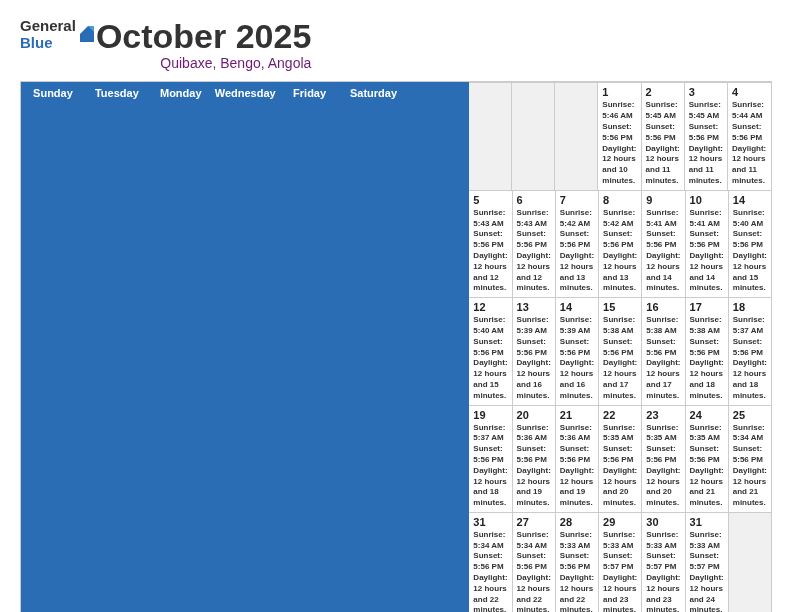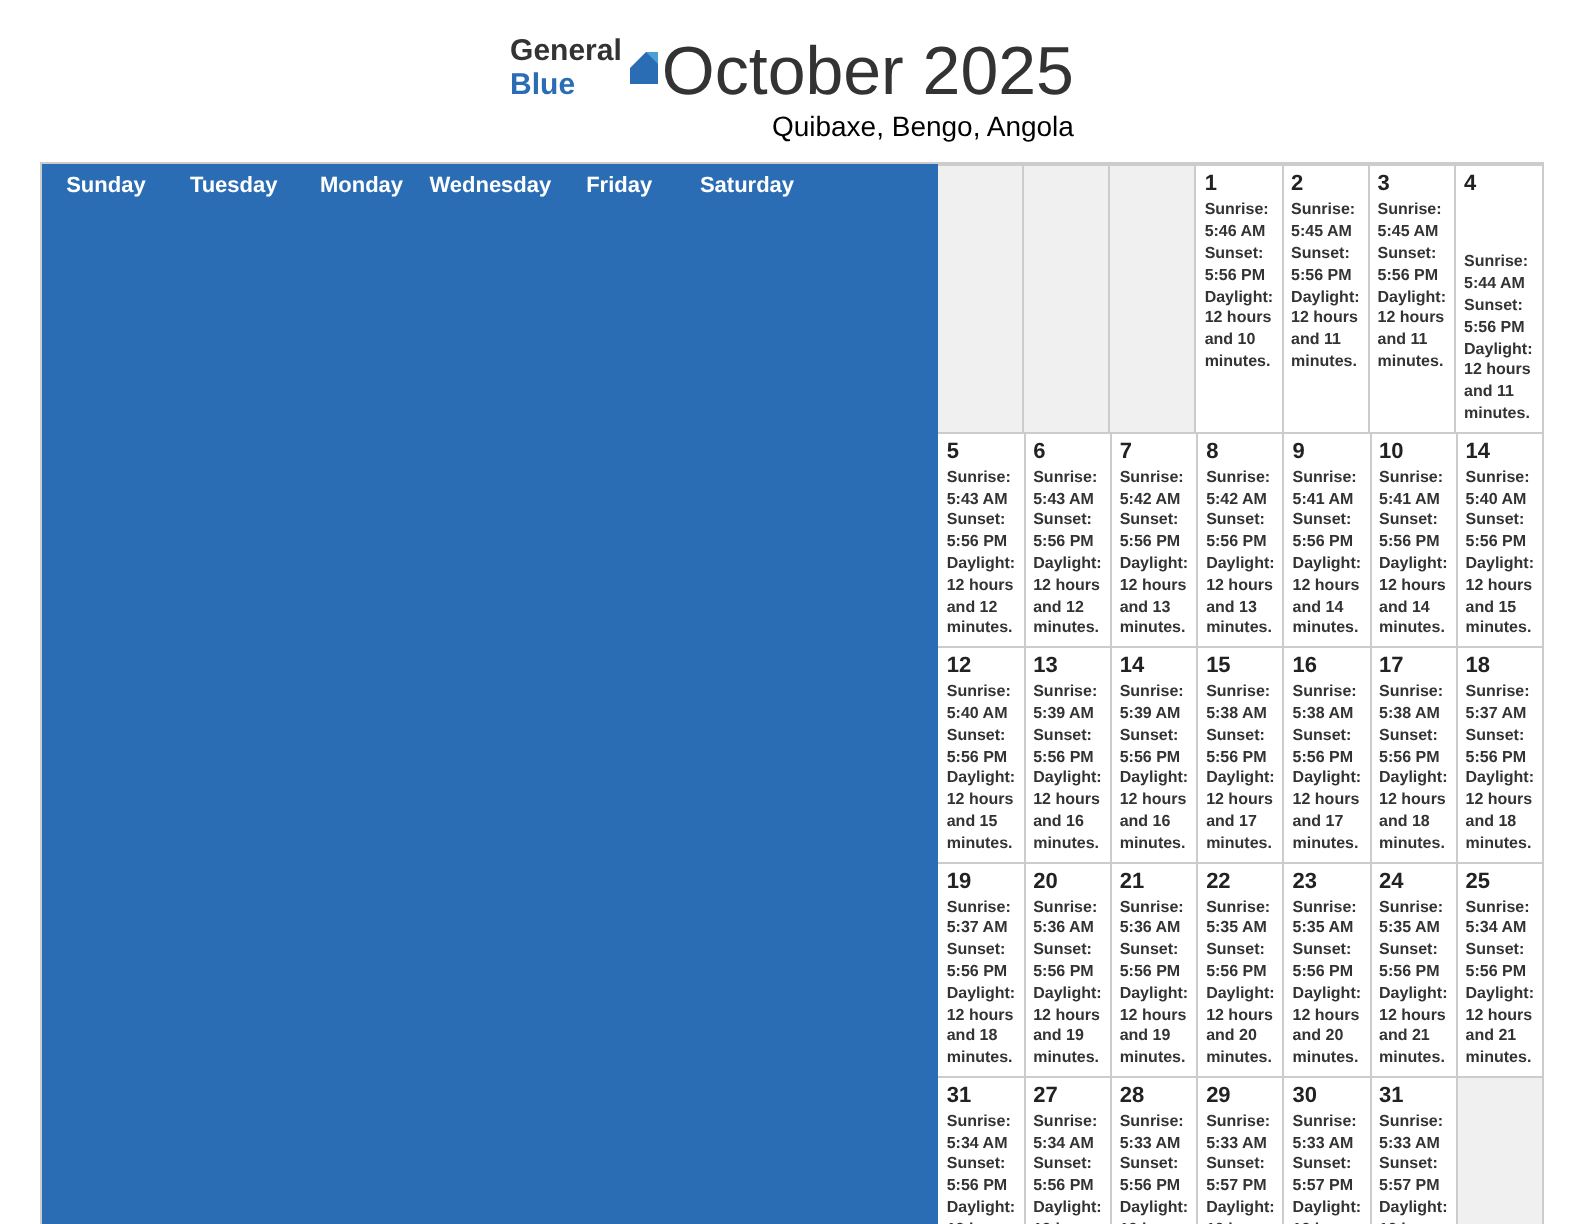--- a/index.html
+++ b/index.html
@@ -12,21 +12,21 @@
     }
     .page {
       width: 792px;
       height: 612px;
       padding: 18px 20px 14px 20px;
       display: flex;
       flex-direction: column;
     }
     .header {
       display: flex;
-      justify-content: center;
+      justify-content: flex-start;
       align-items: flex-start;
       margin-bottom: 10px;
     }
     .logo {
       display: flex;
       align-items: center;
     }
     .logo-text {
       display: flex;
       flex-direction: column;
@@ -46,27 +46,27 @@
       width: 18px;
       height: 22px;
       margin-left: 2px;
       margin-top: -4px;
     }
     .title-block {
       text-align: right;
     }
     .month-title {
       font-size: 34px;
-      font-weight: normal;
+      font-weight: bold;
       color: #333;
       line-height: 1.1;
     }
     .location {
       font-size: 14px;
-      color: #000000;
+      color: #701a75;
     }
     .calendar {
       flex: 1;
       display: flex;
       flex-direction: row;
       border: 1px solid #ccc;
     }
     .cal-header {
       display: grid;
       grid-template-columns: repeat(7, 1fr);
@@ -171,21 +171,21 @@
           </div>
           <div class="cal-cell">
             <div class="day-num">3</div>
             <div class="cell-info" style="white-space: pre-line;">Sunrise: 5:45 AM
 Sunset: 5:56 PM
 Daylight: 12 hours
 and 11 minutes.</div>
           </div>
           <div class="cal-cell">
             <div class="day-num">4</div>
-            <div class="cell-info" style="white-space: pre-line; margin-top: 26px;">Sunrise: 5:44 AM
+            <div class="cell-info" style="white-space: pre-line;">Sunrise: 5:44 AM
 Sunset: 5:56 PM
 Daylight: 12 hours
 and 11 minutes.</div>
           </div>
         </div>
         <div class="cal-row">
           <div class="cal-cell">
             <div class="day-num">5</div>
             <div class="cell-info" style="white-space: pre-line;">Sunrise: 5:43 AM
 Sunset: 5:56 PM

